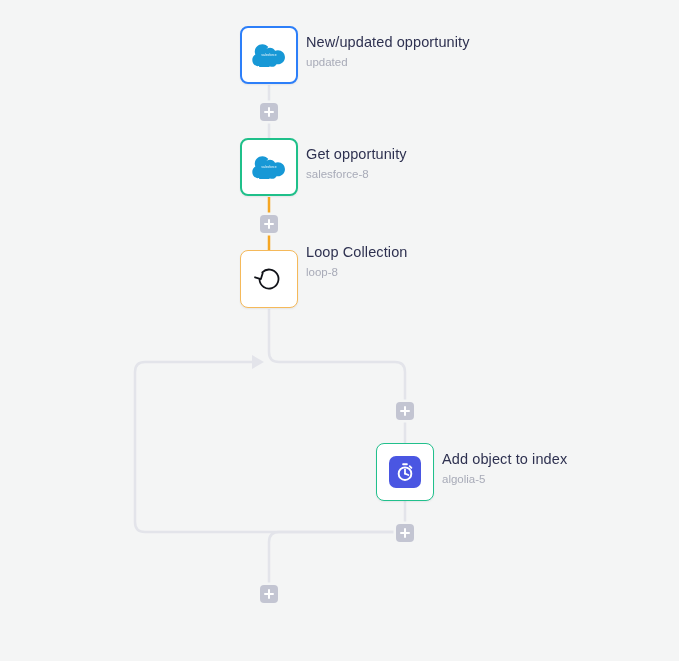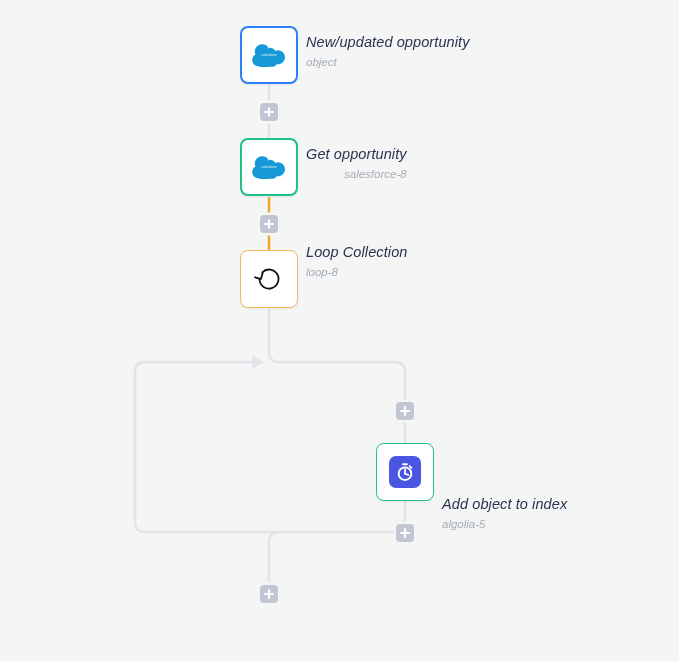--- a/index.html
+++ b/index.html
@@ -5,21 +5,21 @@
   html,body{margin:0;padding:0;}
   body{
     width:679px;height:661px;
     background:#f4f5f5;
     font-family:"Liberation Sans", sans-serif;
     overflow:hidden;
     position:relative;
   }
   #canvas{
     position:absolute;inset:0;
-    width:679px;height:487px;font-style:italic;
+    width:679px;height:487px;
   }
   
   #edges{
     position:absolute;left:0;top:0;
     width:679px;height:661px;
     pointer-events:none;
   }
   
   .node{
     position:absolute;
@@ -103,32 +103,32 @@
   <div class="node blue" style="left:240px;top:26px;">
     <span>
       <svg class="sf-icon" viewBox="0 0 70 50">
         <path fill="#1798d6" d="M28.5 10.5c2.4-2.6 5.8-4.2 9.5-4.2 5 0 9.3 2.8 11.6 7 2-.9 4.2-1.4 6.5-1.4 8.8 0 15.9 7.2 15.9 16s-7.1 16-15.9 16c-1.1 0-2.1-.1-3.1-.3-2 3.6-5.9 6.1-10.3 6.1-1.9 0-3.6-.4-5.2-1.2-2 4.7-6.7 8-12.1 8-5.7 0-10.5-3.6-12.3-8.6-.8.2-1.7.3-2.6.3C4.3 48.2-2 41.8-2 33.9c0-5.3 2.8-9.9 7-12.4-.9-2-1.4-4.2-1.4-6.6C3.6 5.9 11.3-1.8 20.8-1.8c5.6 0 10.5 2.6 13.7 6.7" transform="translate(2,4) scale(0.92)"></path>
         <text x="35" y="28" font-family="'Liberation Sans',sans-serif" font-size="7" fill="#ffffff" text-anchor="middle" opacity="0.9">salesforce</text>
       </svg>
     </span>
   </div>
   <div class="node-labels" style="left:306px;top:34px;">
     <div class="node-title">New/updated opportunity</div>
-    <div class="node-sub">object</div>
+    <div class="node-sub">updated</div>
   </div>
 
   <div class="node green" style="left:240px;top:138px;">
     <span>
       <svg class="sf-icon" viewBox="0 0 70 50">
         <path fill="#1798d6" d="M28.5 10.5c2.4-2.6 5.8-4.2 9.5-4.2 5 0 9.3 2.8 11.6 7 2-.9 4.2-1.4 6.5-1.4 8.8 0 15.9 7.2 15.9 16s-7.1 16-15.9 16c-1.1 0-2.1-.1-3.1-.3-2 3.6-5.9 6.1-10.3 6.1-1.9 0-3.6-.4-5.2-1.2-2 4.7-6.7 8-12.1 8-5.7 0-10.5-3.6-12.3-8.6-.8.2-1.7.3-2.6.3C4.3 48.2-2 41.8-2 33.9c0-5.3 2.8-9.9 7-12.4-.9-2-1.4-4.2-1.4-6.6C3.6 5.9 11.3-1.8 20.8-1.8c5.6 0 10.5 2.6 13.7 6.7" transform="translate(2,4) scale(0.92)"></path>
         <text x="35" y="28" font-family="'Liberation Sans',sans-serif" font-size="7" fill="#ffffff" text-anchor="middle" opacity="0.9">salesforce</text>
       </svg>
     </span>
   </div>
-  <div class="node-labels" style="left:306px;top:146px;text-align:right;">
+  <div class="node-labels" style="left:306px;top:146px;">
     <div class="node-title">Get opportunity</div>
     <div class="node-sub">salesforce-8</div>
   </div>
 
   <div class="node orange" style="left:240px;top:250px;">
     <span>
       <svg class="loop-icon" viewBox="0 0 34 34">
         <path d="M7.5 17a9.5 9.5 0 1 1 3.3 7.2" fill="none" stroke="#111319" stroke-width="1.8" stroke-linecap="round" transform="rotate(45 17 17)"></path>
         <path d="M3.6 13.0 L7.9 17.3 L12.2 13.0" fill="none" stroke="#111319" stroke-width="1.8" stroke-linecap="round" stroke-linejoin="round" transform="rotate(-28 7.9 15.2)"></path>
       </svg>
@@ -143,21 +143,21 @@
     <span class="algolia-tile">
       <svg class="algolia-glyph" viewBox="0 0 24 24">
         <rect x="8.6" y="1.6" width="6.8" height="2.3" rx="1.1" fill="#ffffff"></rect>
         <circle cx="12" cy="14" r="7.6" fill="none" stroke="#ffffff" stroke-width="2.3"></circle>
         <path d="M12 14 L12 8.9" stroke="#ffffff" stroke-width="2.1" stroke-linecap="round"></path>
         <path d="M12 14 L16.1 15.6" stroke="#ffffff" stroke-width="2.1" stroke-linecap="round"></path>
         <path d="M17.6 5.0 L19.7 7.1" stroke="#ffffff" stroke-width="2.1" stroke-linecap="round"></path>
       </svg>
     </span>
   </div>
-  <div class="node-labels" style="left:442px;top:451px;margin-top:45px;">
+  <div class="node-labels" style="left:442px;top:451px;">
     <div class="node-title">Add object to index</div>
     <div class="node-sub">algolia-5</div>
   </div>
 
   <div class="plus" style="left:260px;top:103px;"></div>
   <div class="plus" style="left:260px;top:215px;"></div>
   <div class="plus" style="left:396px;top:402px;"></div>
   <div class="plus" style="left:396px;top:524px;"></div>
   <div class="plus" style="left:260px;top:585px;"></div>
 

